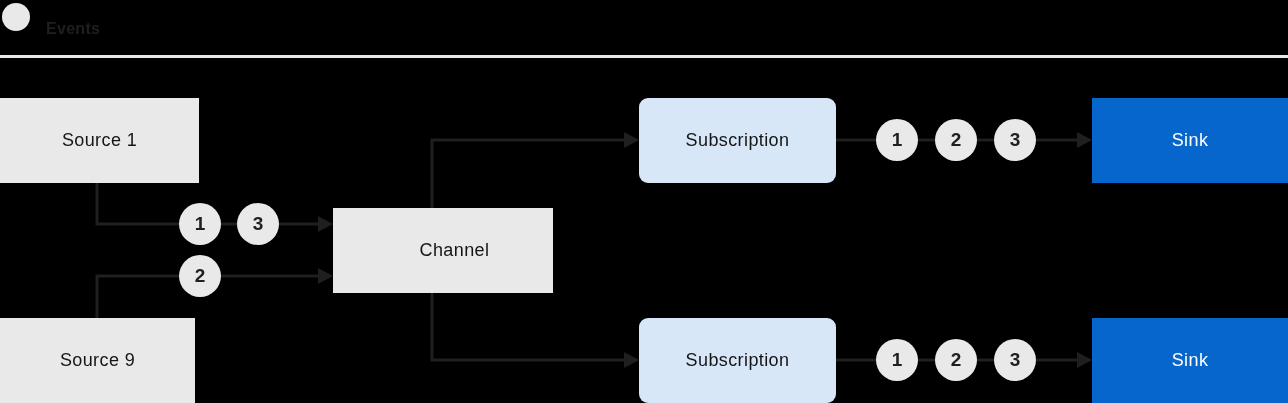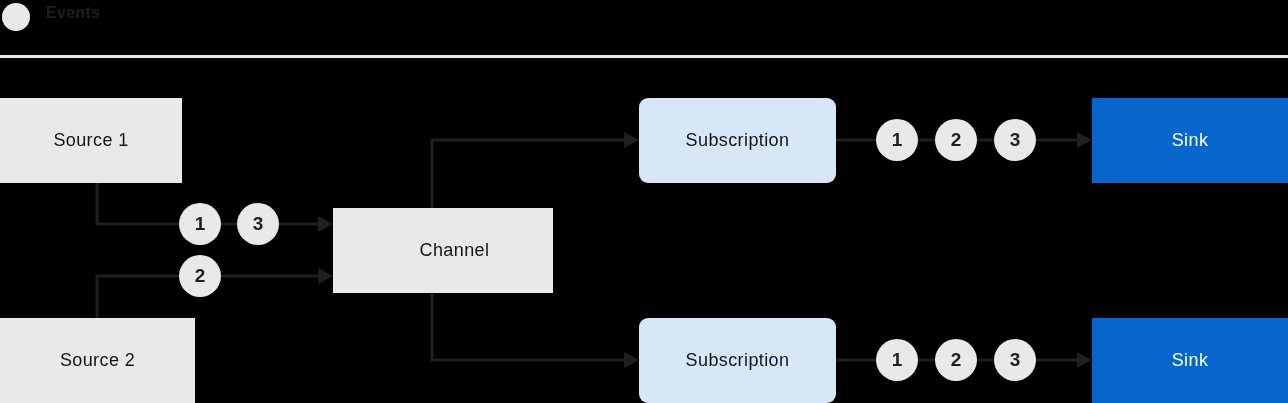--- a/index.html
+++ b/index.html
@@ -11,21 +11,21 @@
     font-family: "Liberation Sans", sans-serif;
     overflow: hidden;
   }
   
   .legend-circle {
     position: absolute; left: 2px; top: 3px;
     width: 28px; height: 28px; border-radius: 50%;
     background: var(--node-gray, #e9e9e9);
   }
   .legend-label {
-    position: absolute; left: 46px; top: 4px;
+    position: absolute; left: 46px; top: 20px;
     font-size: 16px; font-weight: 700; letter-spacing: 0.3px;
     color: var(--connector, #1f1f1f);
   }
   .divider {
     position: absolute; left: 0; top: 55px;
     width: 1288px; height: 3px;
     background: var(--divider, #e8e8e8);
   }
   
   svg.connectors { position: absolute; left: 0; top: 0; }
@@ -83,26 +83,26 @@
     <g>
       <path d="M836 140 H1079"></path>
       <polygon points="1092,140 1077,132 1077,148"></polygon>
     </g>
     <g>
       <path d="M836 360 H1079"></path>
       <polygon points="1092,360 1077,352 1077,368"></polygon>
     </g>
   </svg>
 
-  <div class="node gray" style="left:0px; top:98px; width:182px; height:85px;">
+  <div class="node gray" style="left:0px; top:98px; width:199px; height:85px;">
     <span>Source 1</span>
   </div>
 
   <div class="node gray" style="left:0px; top:318px; width:195px; height:85px;">
-    <span>Source 2</span>
+    <span>Source 9</span>
   </div>
 
   <div class="node gray" style="left:333px; top:208px; width:197px; height:85px;padding-left:23px;">
     <span>Channel</span>
   </div>
 
   <div class="node lightblue" style="left:639px; top:98px; width:197px; height:85px;">
     <span>Subscription</span>
   </div>
 

